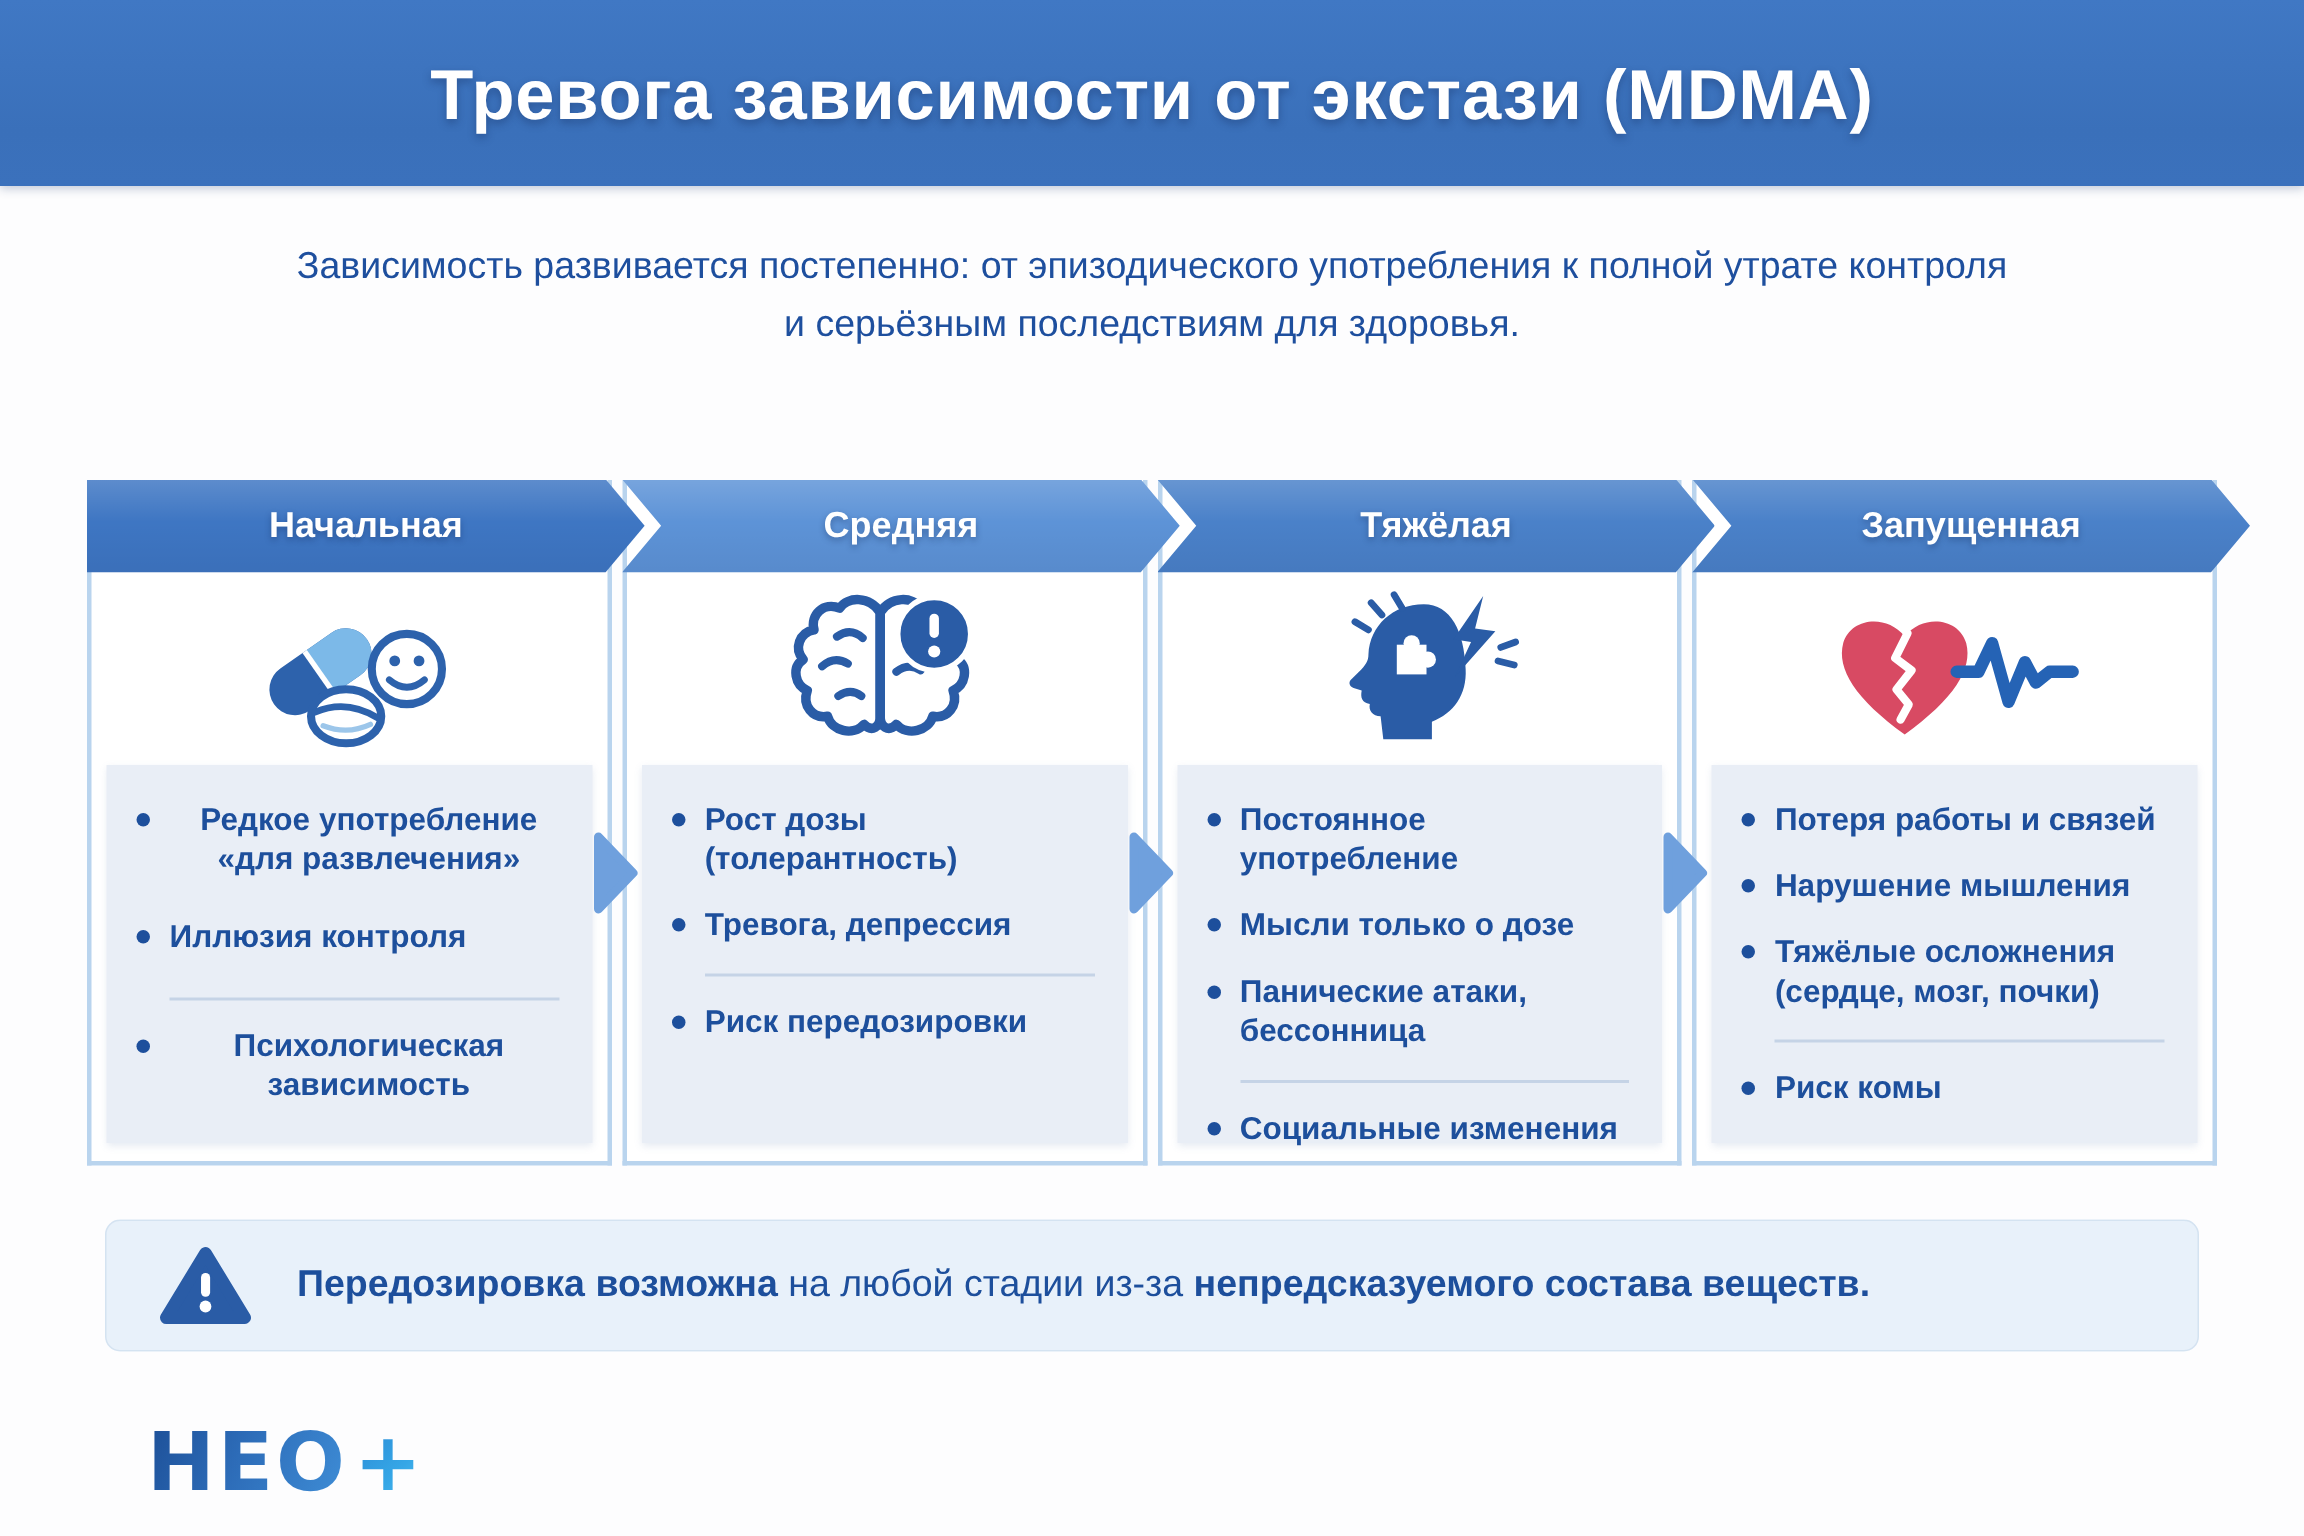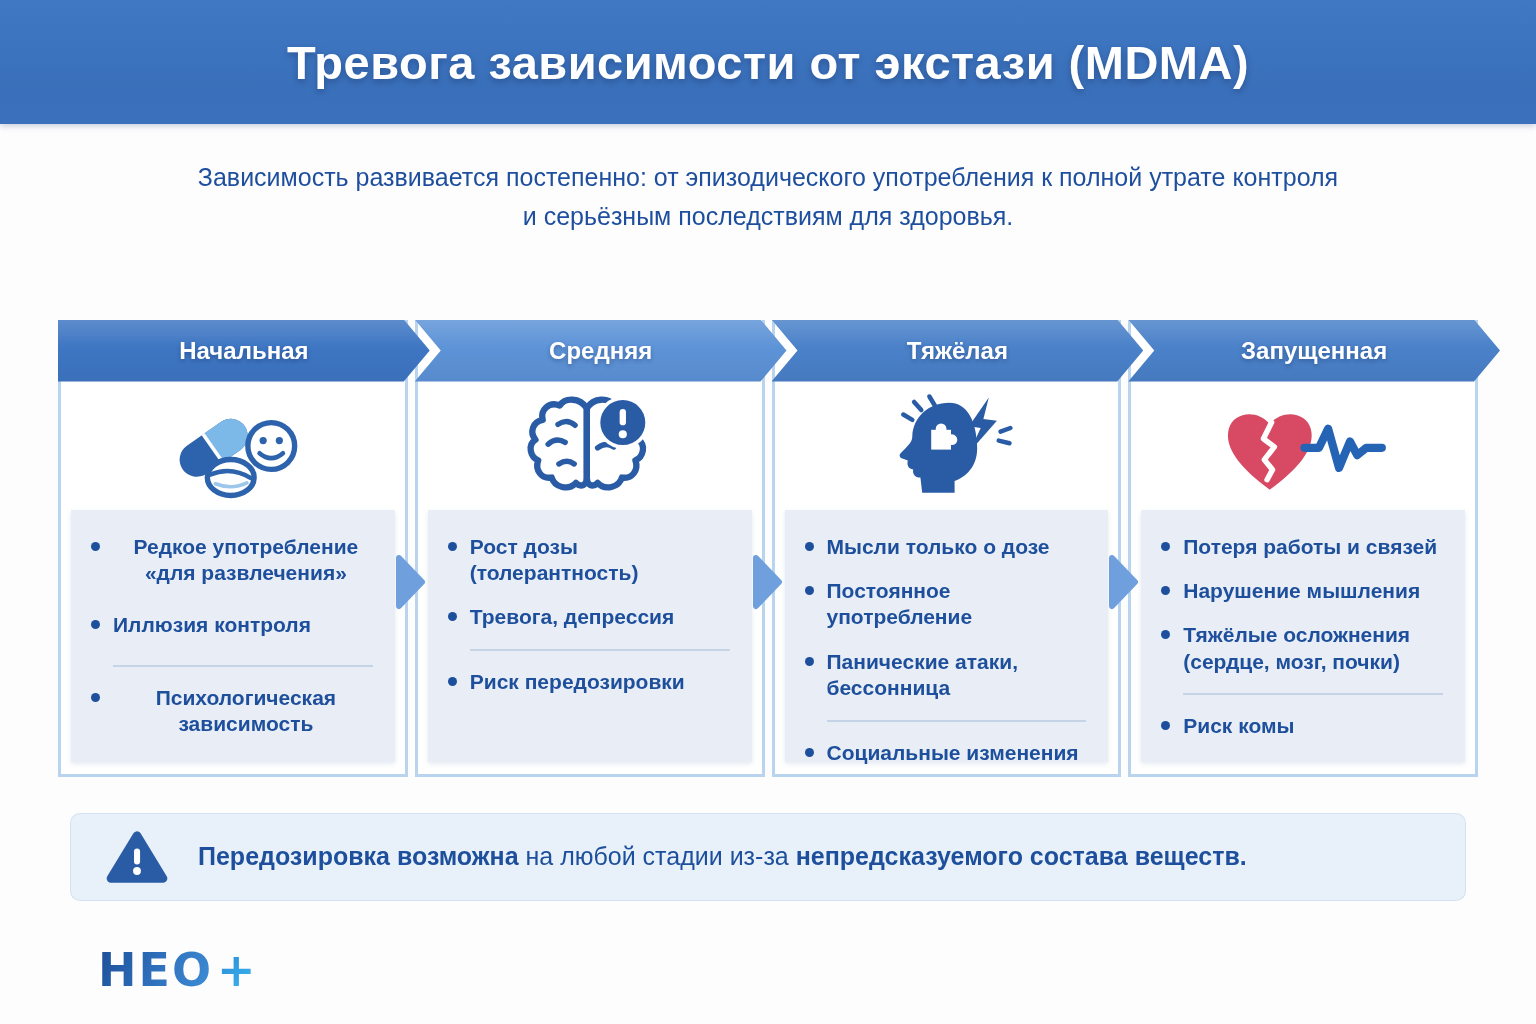--- a/index.html
+++ b/index.html
@@ -51,21 +51,21 @@
   
   .warning { margin:36px 70px 0; height:88px; background:var(--warn_bg);
              border-radius:10px; display:flex; align-items:center;
              padding:0 36px; gap:30px;
              box-shadow:inset 0 0 0 1px rgba(160,190,220,.28); }
   .warn-text { font-size:25px; color:var(--text_blue); }
   .warn-text .seg-bold { font-weight:700; }
   .warn-text .seg-reg  { font-weight:400; }
 
   
-  .logo { margin:42px 0 0 98px; font-size:46px; font-weight:800;
+  .logo { margin:42px 0 0 98px; font-size:54px; font-weight:800;
           font-family:"DejaVu Sans","Liberation Sans",sans-serif; letter-spacing:2px;
           display:flex; align-items:baseline; }
   .logo .word { background:linear-gradient(115deg,#1c4e96 0%,#2d6cb8 45%,#3f8fd8 100%);
                 -webkit-background-clip:text; background-clip:text; color:transparent; }
   .logo .plus { background:linear-gradient(135deg,#2a85d2 0%,#35a6e6 60%,#55c0f2 100%);
                 -webkit-background-clip:text; background-clip:text; color:transparent;
                 margin-left:4px; }
 
   
   .f-blue  { fill:var(--icon_blue); }
@@ -185,25 +185,25 @@
             <path d="M39 11 l8 9"></path>
             <path d="M27 25 l10 6"></path>
             <path d="M135 44 l11 -4"></path>
             <path d="M133 54 l12 3"></path>
           </g>
         </svg>
       </div>
       <div class="card">
         <div class="bullet">
           <span class="dot"></span>
+          <span>Постоянное употребление</span>
+        </div>
+        <div class="bullet">
+          <span class="dot"></span>
           <span>Мысли только о дозе</span>
-        </div>
-        <div class="bullet">
-          <span class="dot"></span>
-          <span>Постоянное употребление</span>
         </div>
         <div class="bullet">
           <span class="dot"></span>
           <span>Панические атаки, бессонница</span>
         </div>
         <div class="divider"></div>
         <div class="bullet">
           <span class="dot"></span>
           <span>Социальные изменения</span>
         </div>

